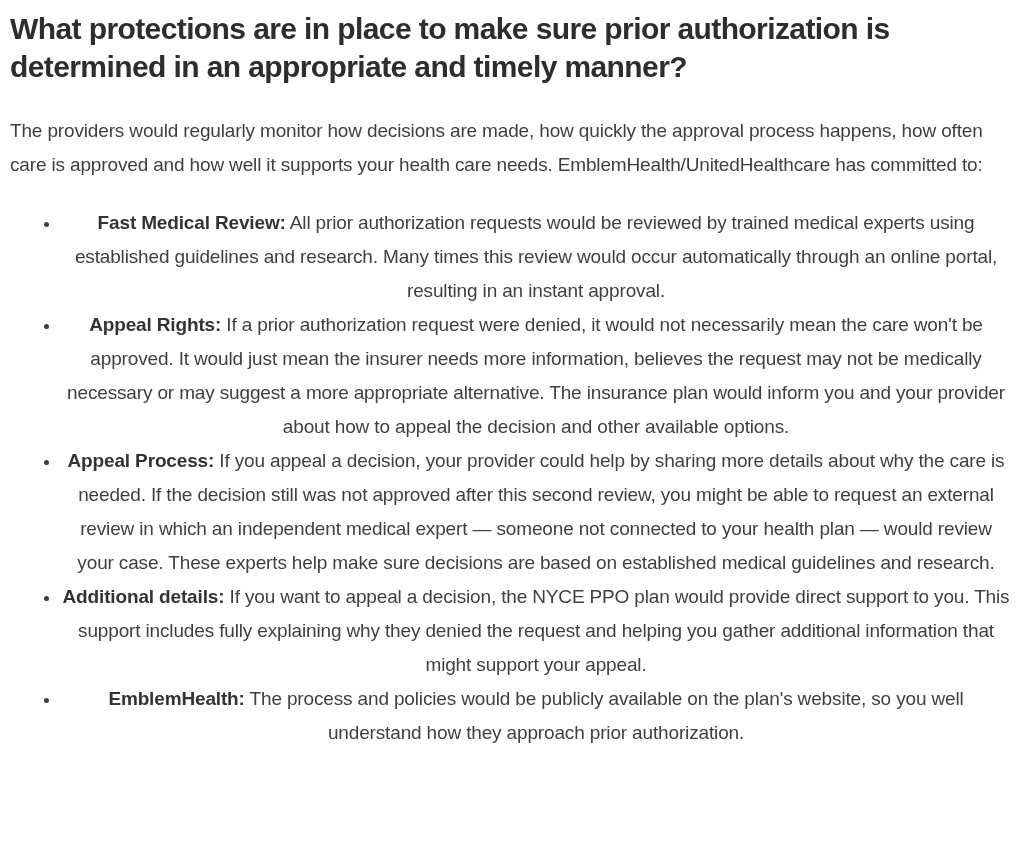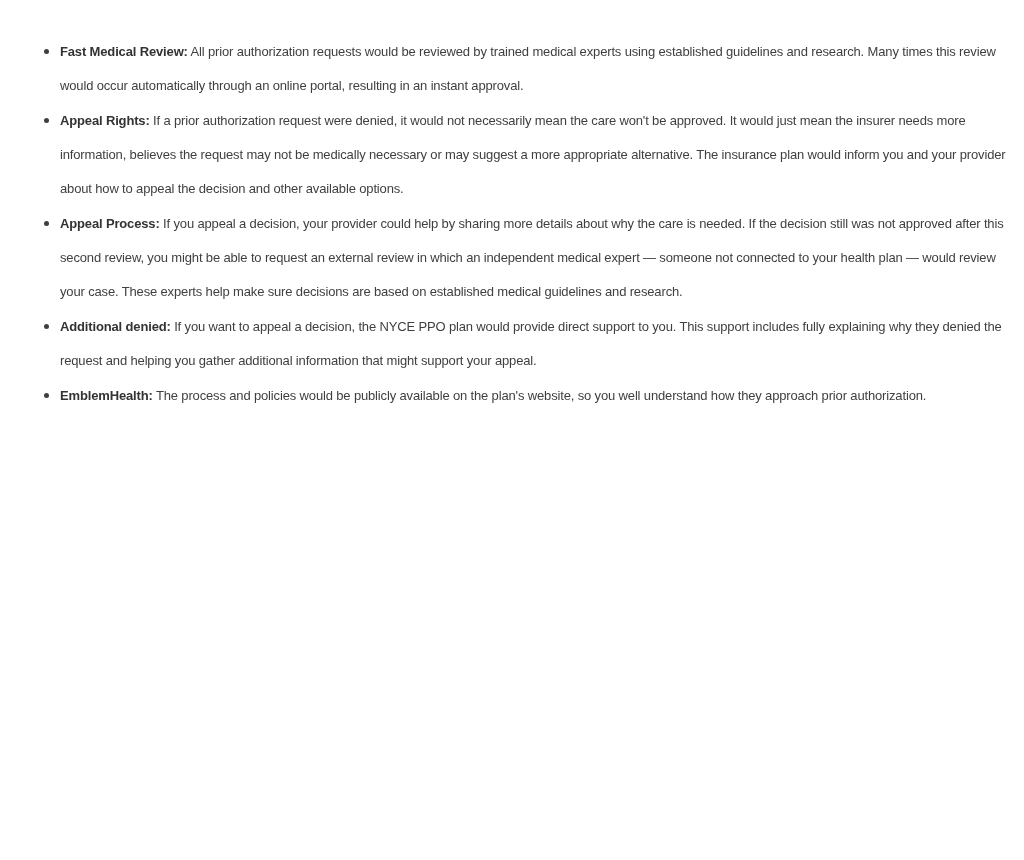--- a/index.html
+++ b/index.html
@@ -29,40 +29,43 @@
     line-height: 34px;
     letter-spacing: -0.15px;
     max-width: 985px;
   }
   .protections {
     margin-top: 24px;
     padding-left: 50px;
     list-style: disc outside;
   }
   .protections li {
-    font-size: 13px;
+    font-size: 19px;
     line-height: 34px;
     letter-spacing: -0.15px;
     max-width: 960px;
+    text-align: center;
   }
   .protections li::marker {
     color: #3f3f3f;
     font-size: 15px;
   }
   .term {
     font-weight: 700;
     color: #333333;
   }
 </style>
 </head>
 <body>
 
 <div class="article">
+  <h1 class="page-title">What protections are in place to make sure prior authorization is determined in an appropriate and timely manner?</h1>
 
+  <p class="intro">The providers would regularly monitor how decisions are made, how quickly the approval process happens, how often care is approved and how well it supports your health care needs. EmblemHealth/UnitedHealthcare has committed to:</p>
 
   <ul class="protections">
     <li><strong class="term">Fast Medical Review:</strong><span> All prior authorization requests would be reviewed by trained medical experts using established guidelines and research. Many times this review would occur automatically through an online portal, resulting in an instant approval.</span></li>
     <li><strong class="term">Appeal Rights:</strong><span> If a prior authorization request were denied, it would not necessarily mean the care won't be approved. It would just mean the insurer needs more information, believes the request may not be medically necessary or may suggest a more appropriate alternative. The insurance plan would inform you and your provider about how to appeal the decision and other available options.</span></li>
     <li><strong class="term">Appeal Process:</strong><span> If you appeal a decision, your provider could help by sharing more details about why the care is needed. If the decision still was not approved after this second review, you might be able to request an external review in which an independent medical expert — someone not connected to your health plan — would review your case. These experts help make sure decisions are based on established medical guidelines and research.</span></li>
-    <li><strong class="term">Additional denied:</strong><span> If you want to appeal a decision, the NYCE PPO plan would provide direct support to you. This support includes fully explaining why they denied the request and helping you gather additional information that might support your appeal.</span></li>
+    <li><strong class="term">Additional details:</strong><span> If you want to appeal a decision, the NYCE PPO plan would provide direct support to you. This support includes fully explaining why they denied the request and helping you gather additional information that might support your appeal.</span></li>
     <li><strong class="term">EmblemHealth:</strong><span> The process and policies would be publicly available on the plan's website, so you well understand how they approach prior authorization.</span></li>
   </ul>
 </div>
 
 </body></html>

